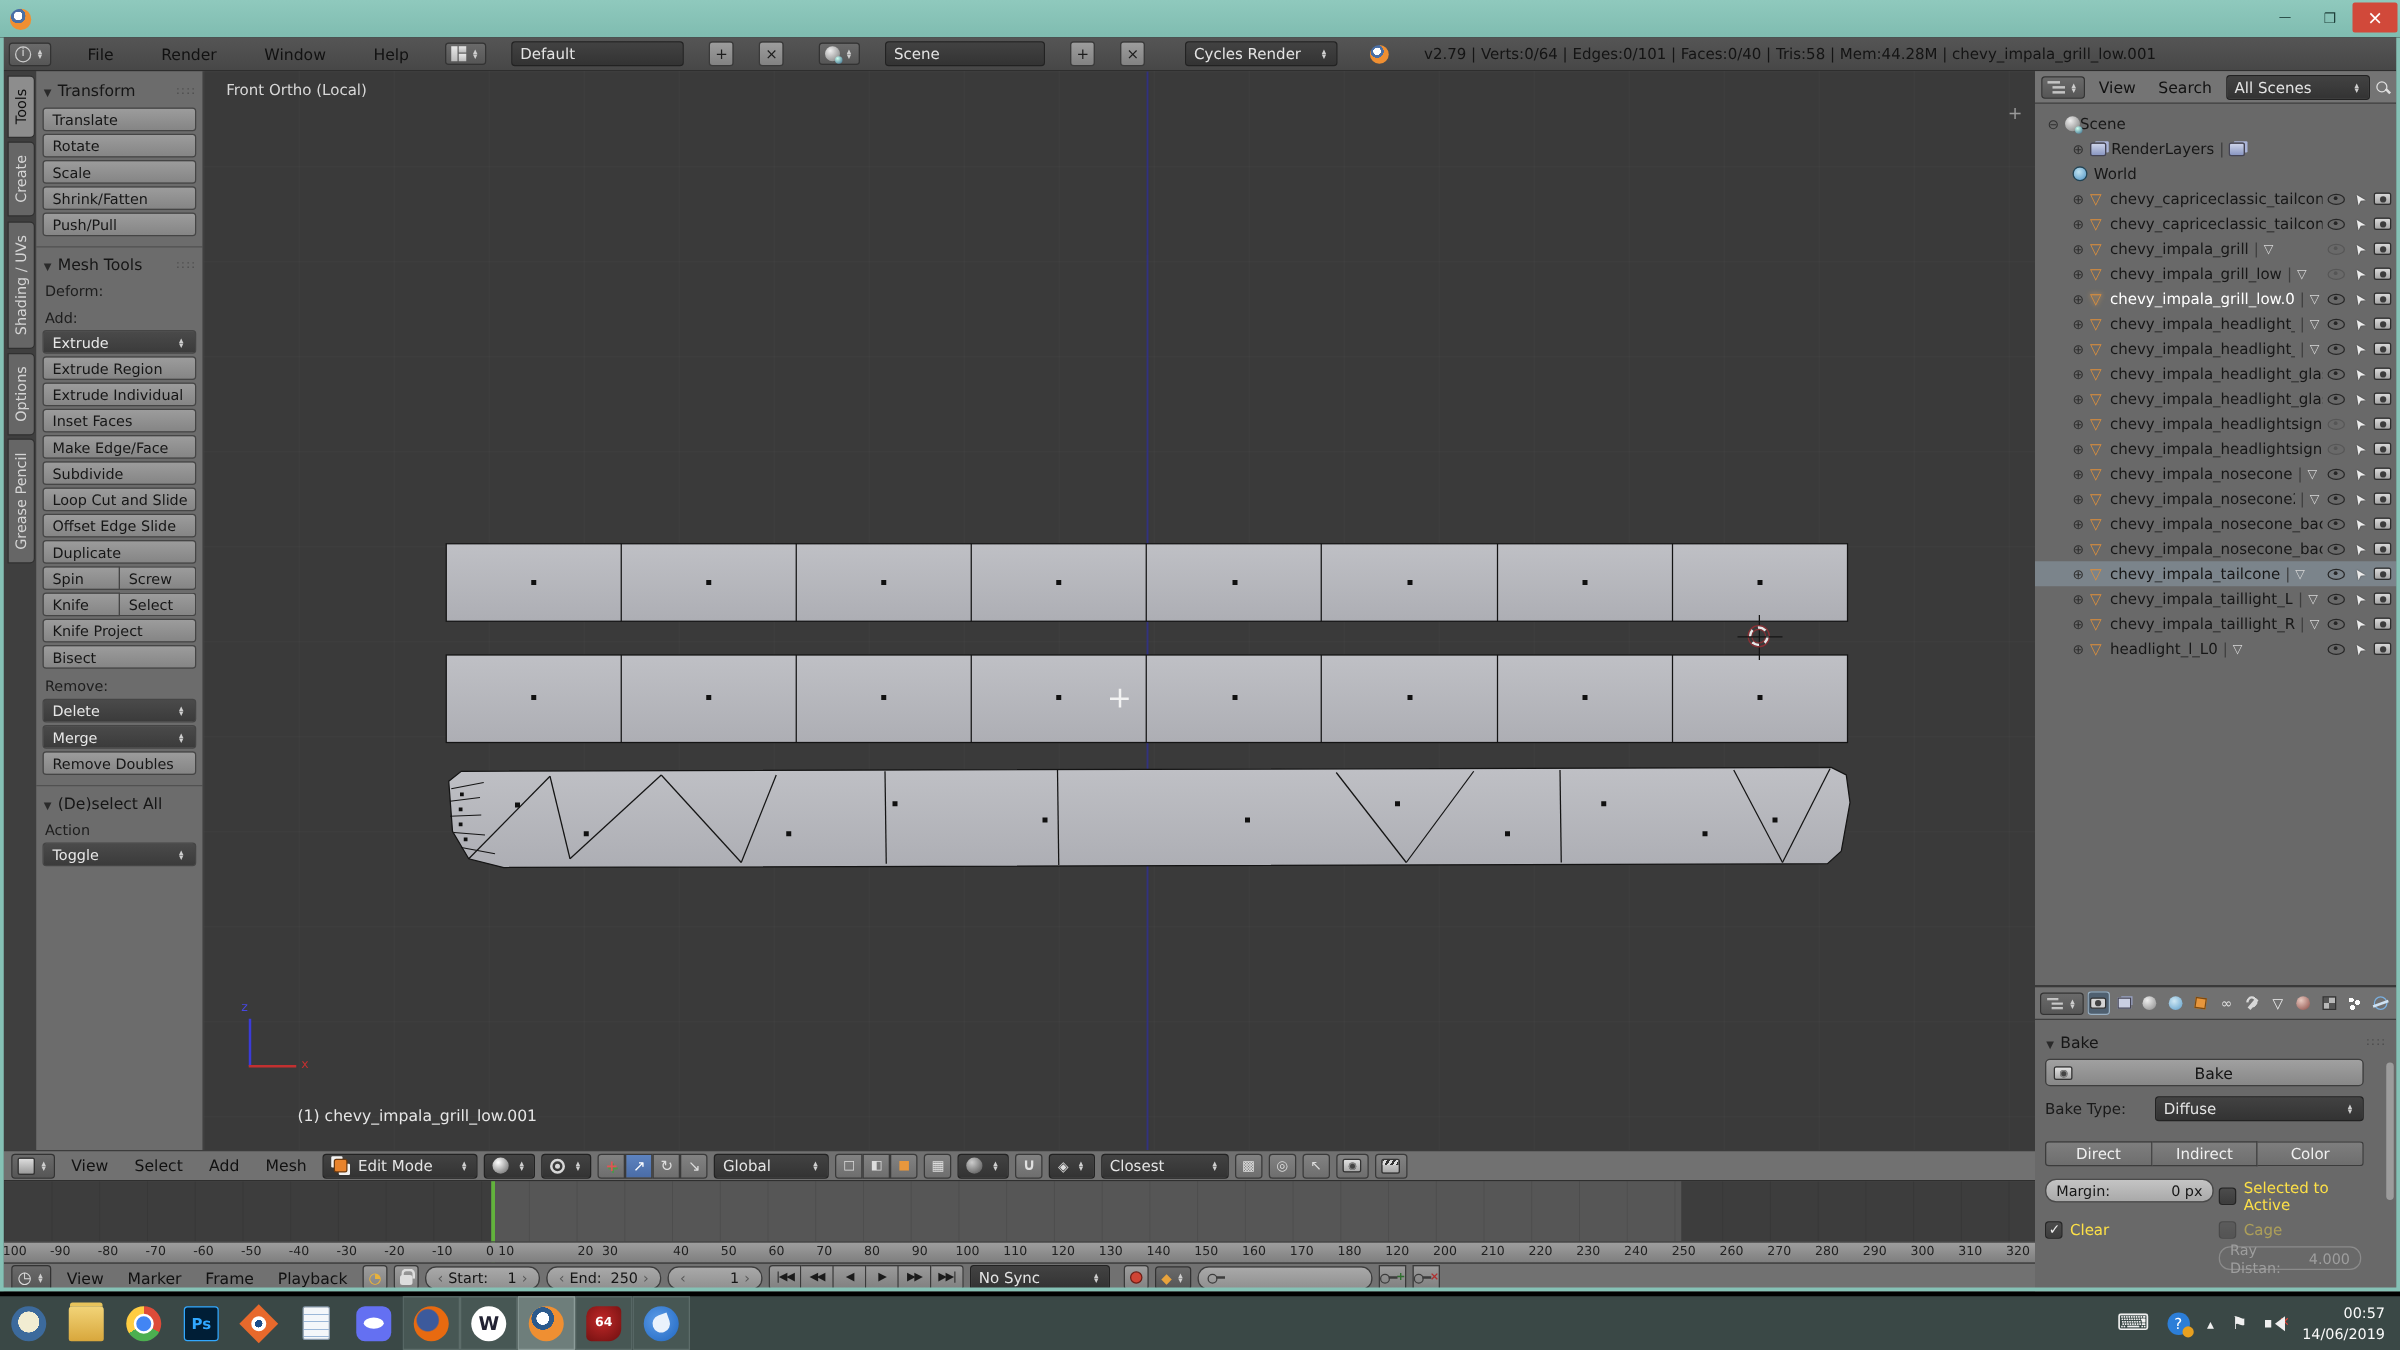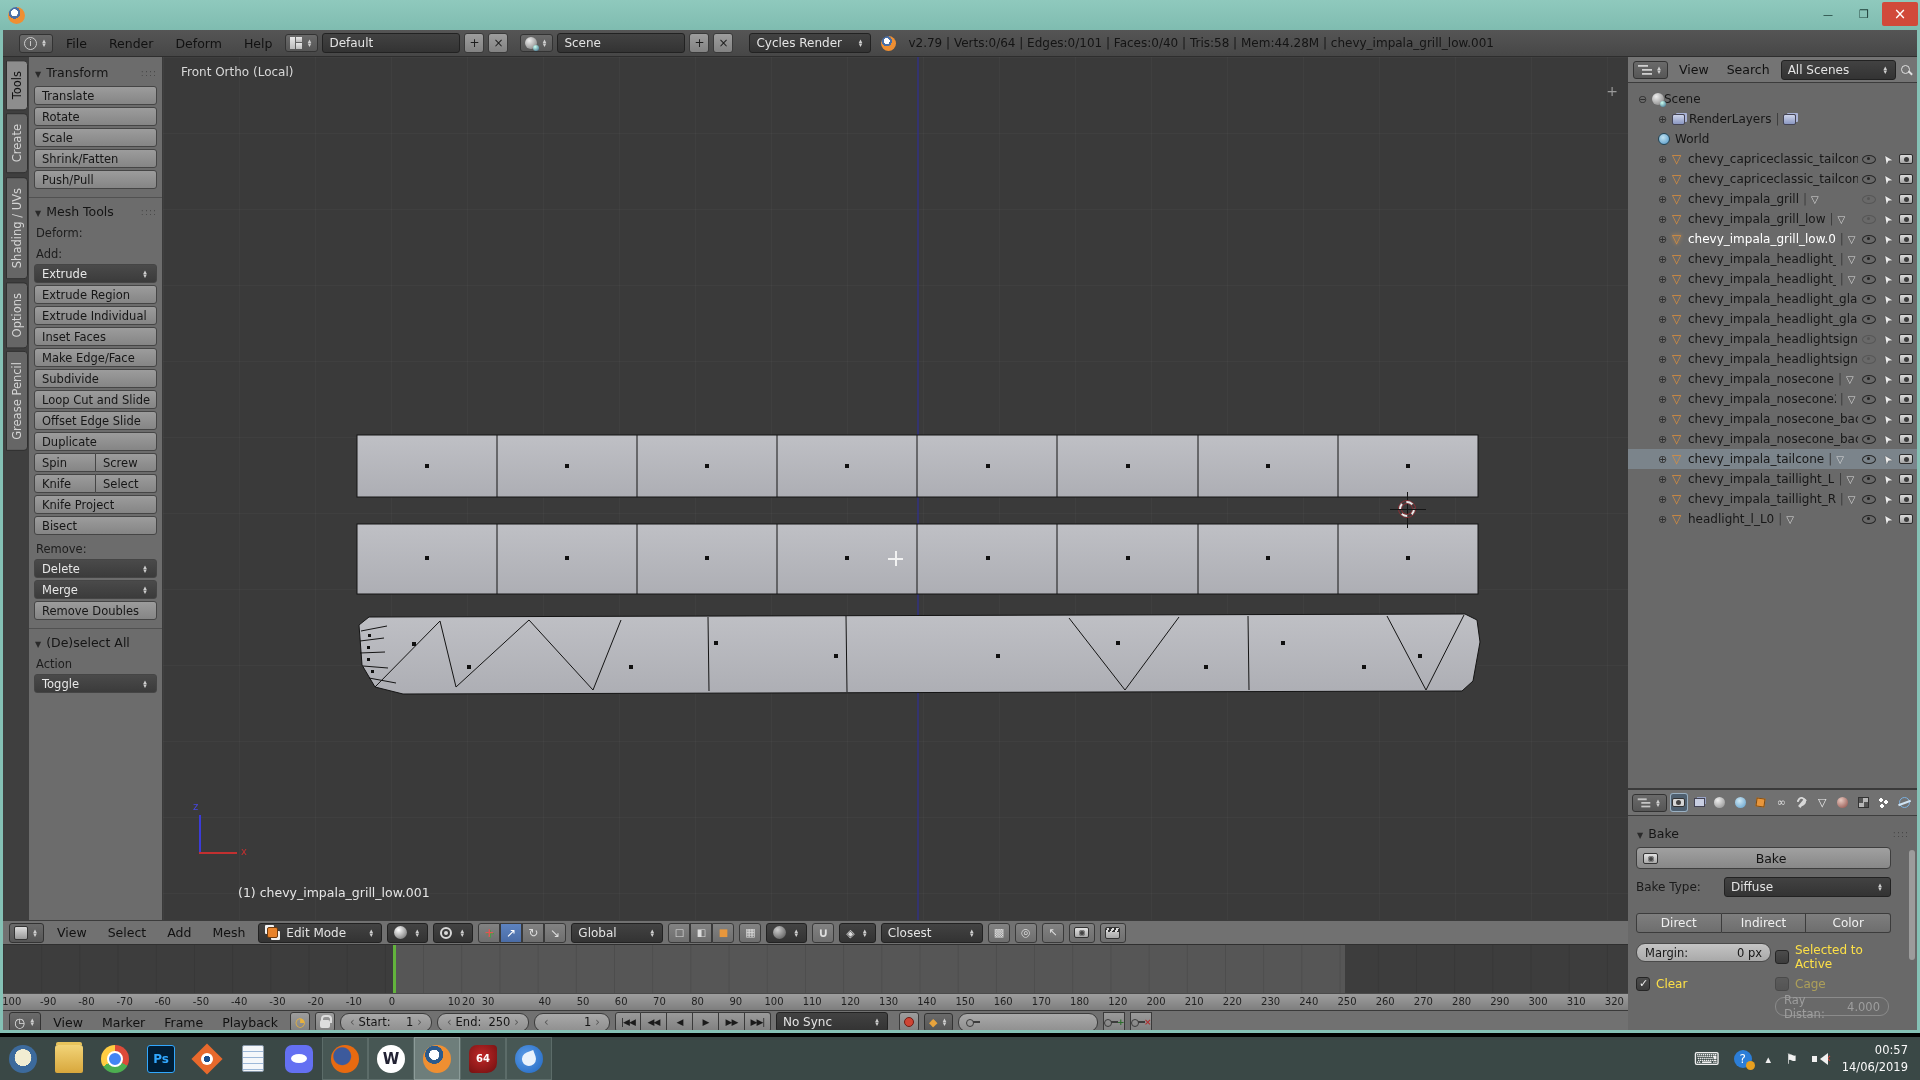--- a/index.html
+++ b/index.html
@@ -25,21 +25,21 @@
 
   .winbody { position:absolute; top:30px; left:0; width:1920px; height:1003px; background:#454545; }
   .teal-strip { position:absolute; background:#85c1b5; z-index:40; }
   .ts-l { left:0; top:0; width:3px; height:1003px; }
   .ts-r { right:0; top:0; width:3px; height:1003px; }
   .ts-b { left:0; top:1000px; width:1920px; height:3px; }
 
   
   .infobar { position:absolute; top:0; left:3px; width:1914px; height:27px;
     background:linear-gradient(#555,#474747); border-bottom:1px solid #2e2e2e;
-    display:flex; align-items:center; gap:4px; padding:0 16px; color:#0e0e0e; }
+    display:flex; align-items:center; gap:20px; padding:0 4px; color:#0e0e0e; }
   .menu { padding:0 9px; font-size:12.5px; color:#111; }
   .iconbox { display:flex; align-items:center; gap:3px; padding:2px 4px;
     background:linear-gradient(#6a6a6a,#565656); border:1px solid #333; border-radius:3px; }
   .spin { display:inline-flex; flex-direction:column; line-height:4px; font-size:7px; color:#cfcfcf; width:8px; align-items:center; }
   .spin::before { content:"▴"; } .spin::after { content:"▾"; }
   .dd-dark { display:flex; align-items:center; background:linear-gradient(#424242,#333);
     border:1px solid #222; border-radius:3px; color:#e4e4e4; height:20px; padding:0 6px; gap:6px; }
   .dd-dark .grow { flex:1; }
   .sqbtn { width:20px; height:20px; display:flex; align-items:center; justify-content:center;
     background:linear-gradient(#9d9d9d,#828282); border:1px solid #3a3a3a; border-radius:3px;
@@ -351,21 +351,21 @@
     <div class="teal-strip ts-r"></div>
     <div class="teal-strip ts-b"></div>
 
     <div class="infobar">
       <span class="iconbox">
         <span class="i-info"></span>
         <span class="spin"></span>
       </span>
       <span class="menu">File</span>
       <span class="menu">Render</span>
-      <span class="menu">Deform</span>
+      <span class="menu">Window</span>
       <span class="menu">Help</span>
       <span class="iconbox">
         <span class="i-layout"></span>
         <span class="spin"></span>
       </span>
       <span class="dd-dark" style="width:138px">
         <span class="grow">Default</span>
       </span>
       <span class="sqbtn">+</span>
       <span class="sqbtn">×</span>
@@ -1062,21 +1062,21 @@
           <span class="rtick" style="left: 45.2px;">-90</span>
           <span class="rtick" style="left: 83.4px;">-80</span>
           <span class="rtick" style="left: 121.6px;">-70</span>
           <span class="rtick" style="left: 159.8px;">-60</span>
           <span class="rtick" style="left: 198px;">-50</span>
           <span class="rtick" style="left: 236.2px;">-40</span>
           <span class="rtick" style="left: 274.4px;">-30</span>
           <span class="rtick" style="left: 312.6px;">-20</span>
           <span class="rtick" style="left: 350.8px;">-10</span>
           <span class="rtick" style="left: 389px;">0</span>
-          <span class="rtick" style="left: 451px;">10</span>
+          <span class="rtick" style="left: 402px;">10</span>
           <span class="rtick" style="left: 465.4px;">20</span>
           <span class="rtick" style="left: 485px;">30</span>
           <span class="rtick" style="left: 541.8px;">40</span>
           <span class="rtick" style="left: 580px;">50</span>
           <span class="rtick" style="left: 618.2px;">60</span>
           <span class="rtick" style="left: 656.4px;">70</span>
           <span class="rtick" style="left: 694.6px;">80</span>
           <span class="rtick" style="left: 732.8px;">90</span>
           <span class="rtick" style="left: 771px;">100</span>
           <span class="rtick" style="left: 809.2px;">110</span>

